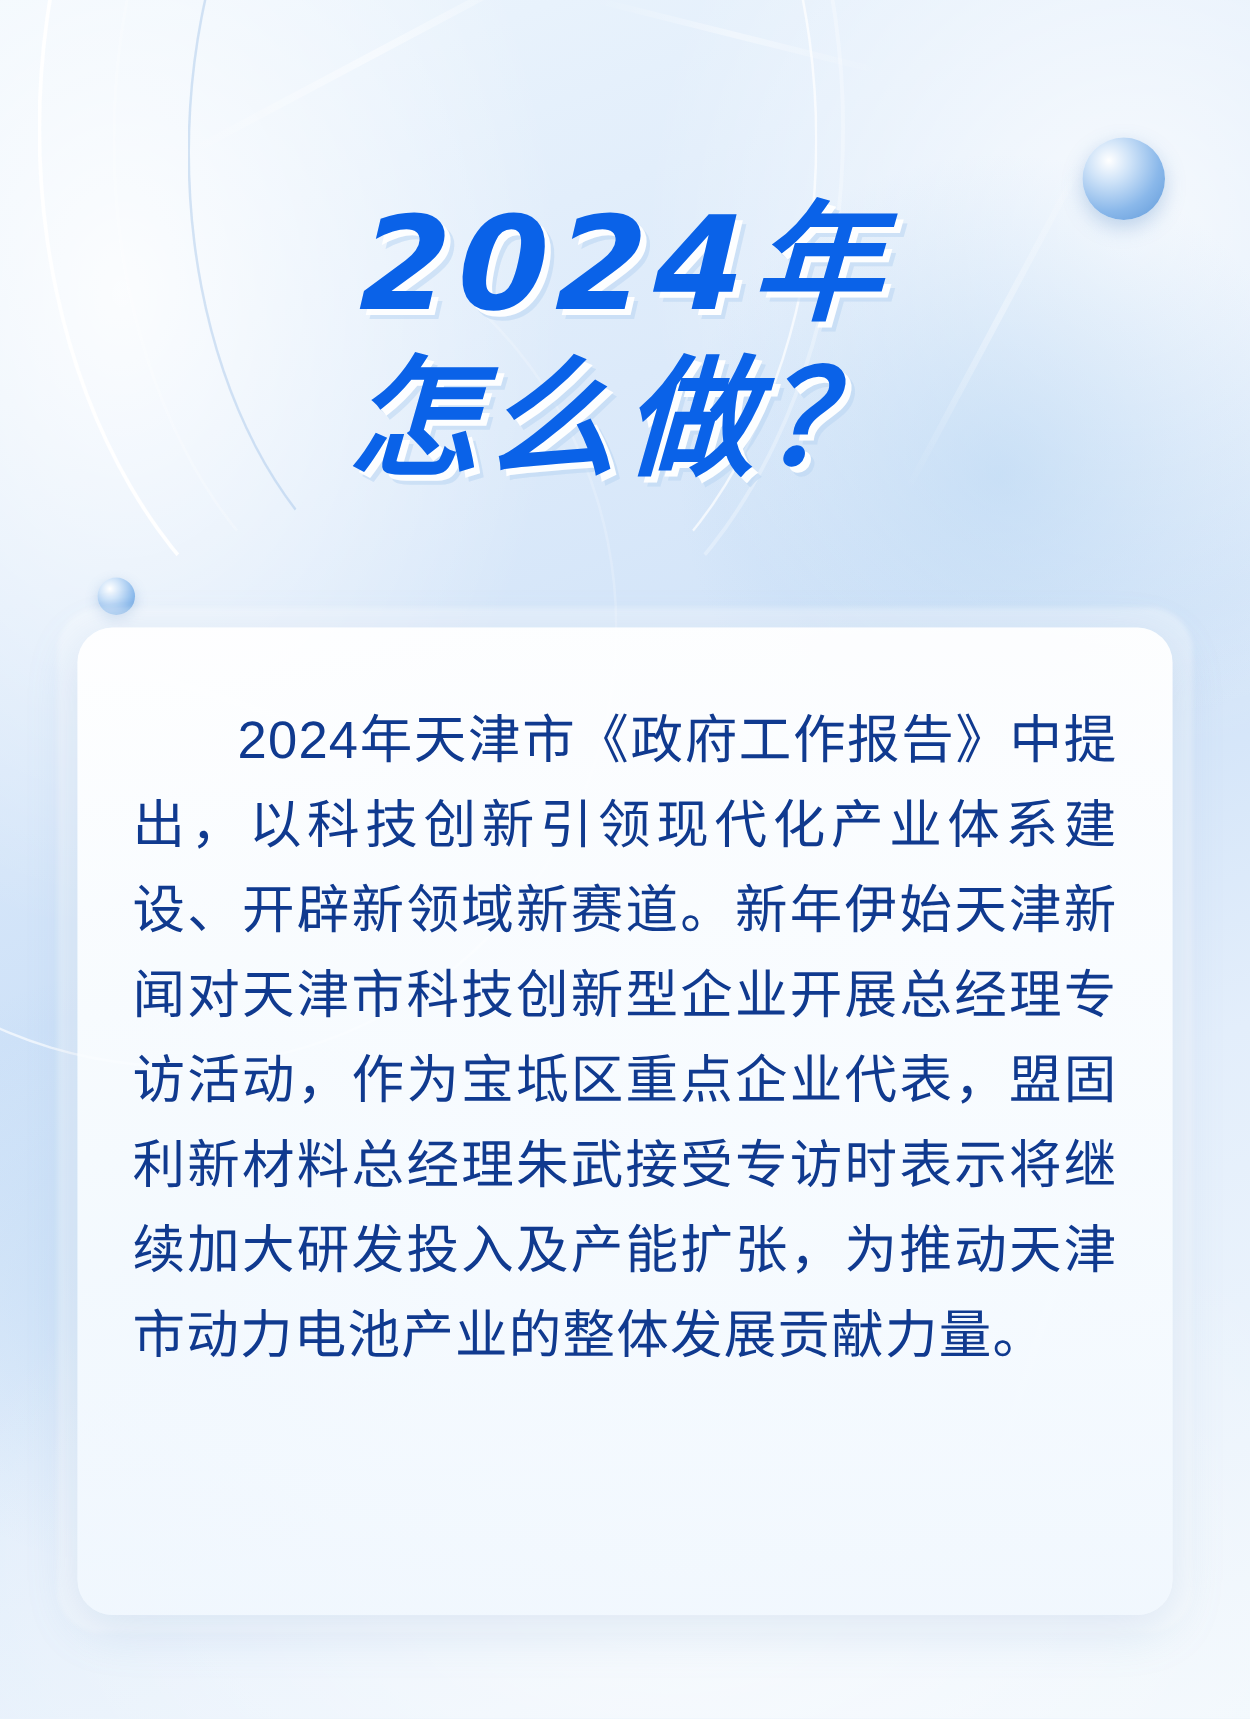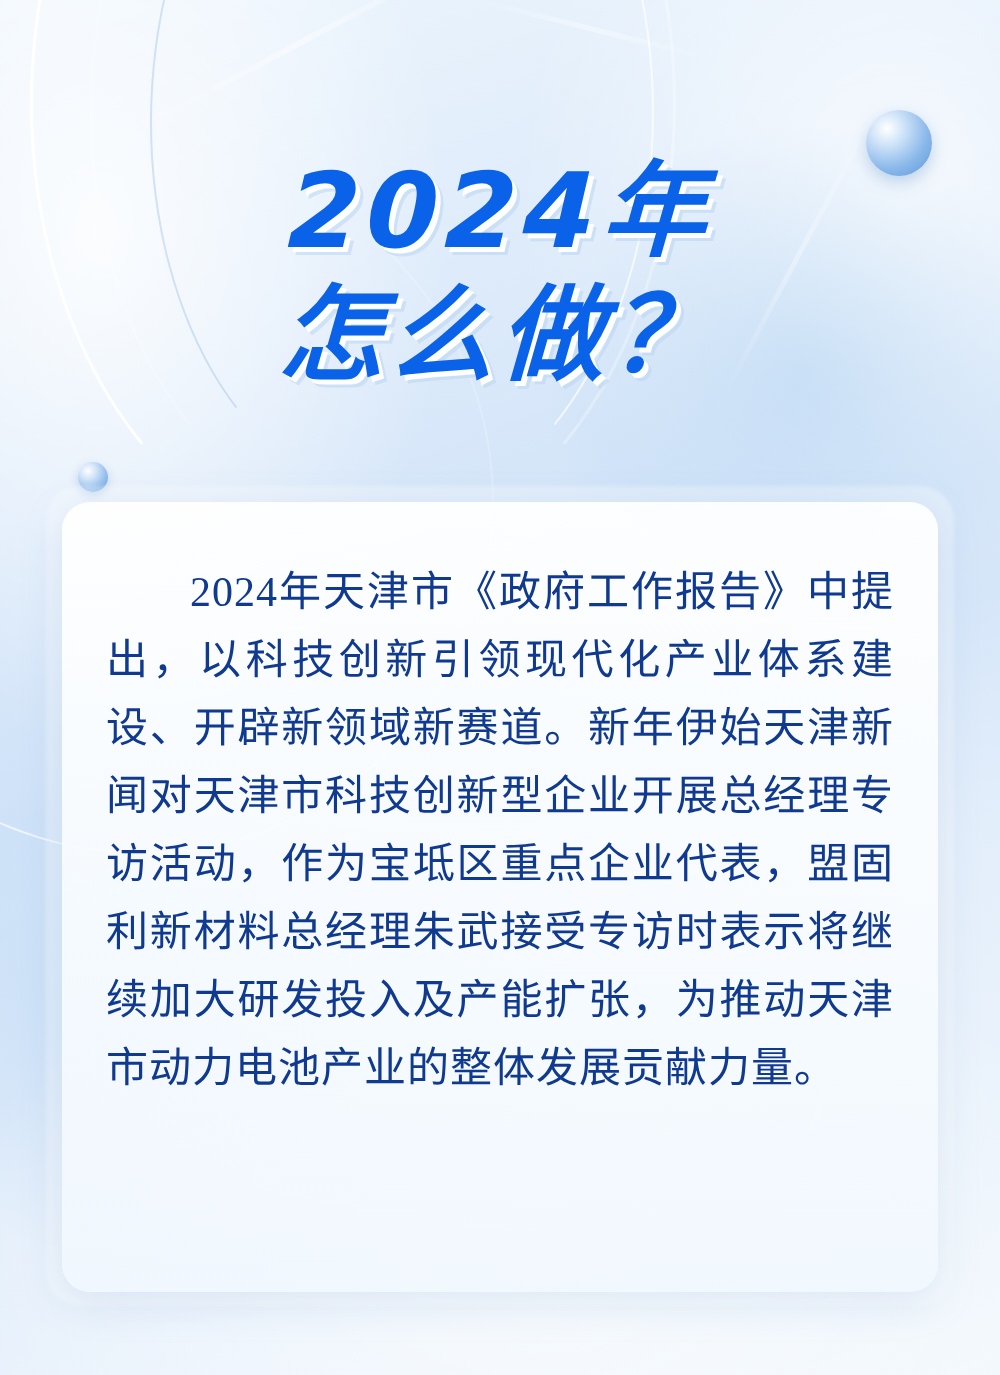--- a/index.html
+++ b/index.html
@@ -216,21 +216,21 @@
     height: 790px;
     border-radius: 28px;
     background: linear-gradient(180deg, rgba(255,255,255,0.92) 0%, rgba(248,252,255,0.88) 55%, rgba(240,247,254,0.86) 100%);
     box-shadow: 0 10px 40px rgba(120,160,205,0.22);
     box-sizing: border-box;
     padding: 56px 44px 40px 44px;
   }
   .card-text {
     margin: 0;
     color: #103a8f;
-    font-family: Liberation Serif, serif;
+    font-family: Liberation Sans, sans-serif;
     font-size: 42px;
     line-height: 1.62;
     letter-spacing: 1px;
     text-indent: 2em;
     text-align: justify;
     text-justify: inter-ideograph;
   }
 </style>
 </head>
 <body>

